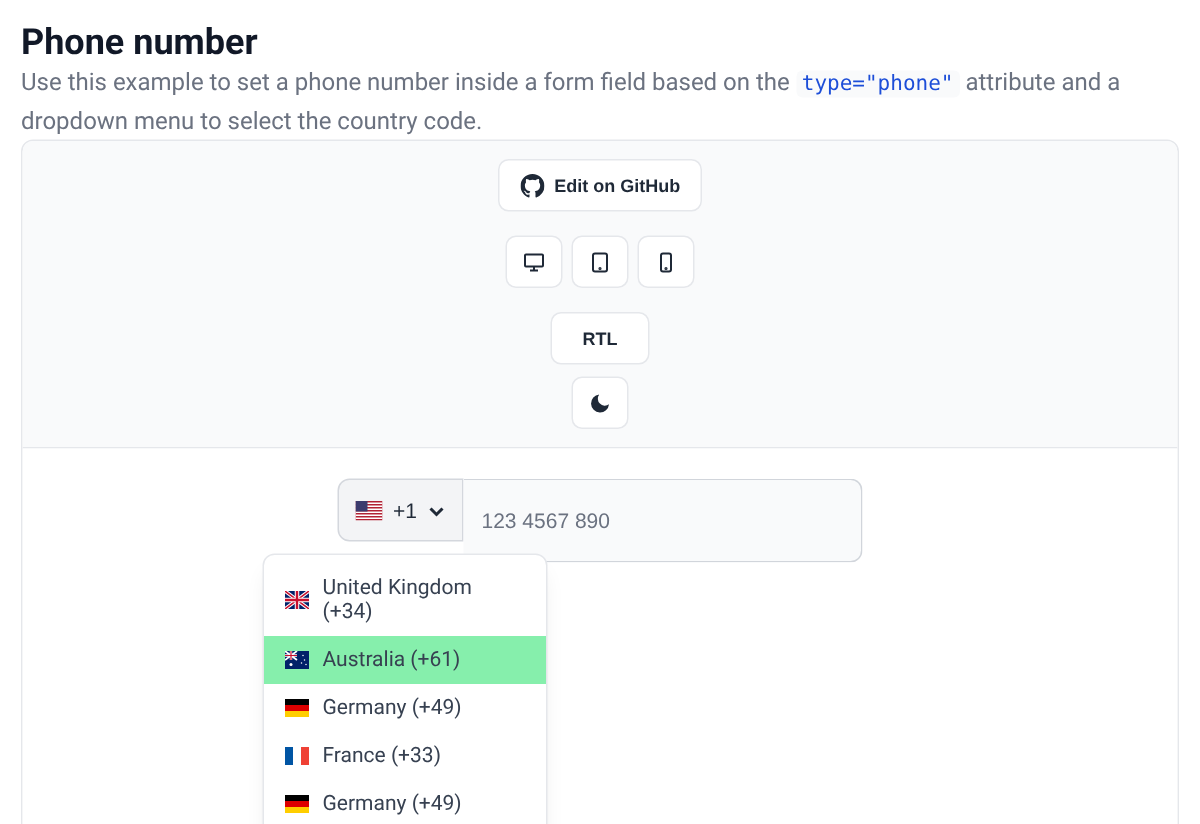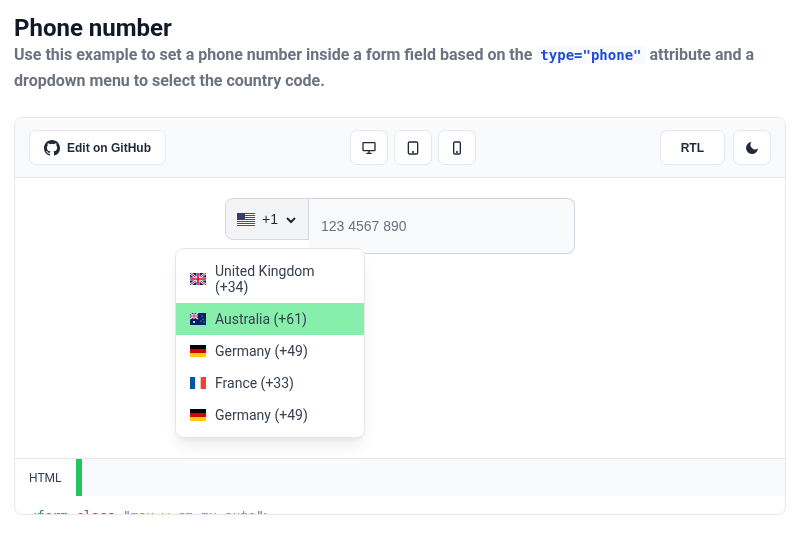--- a/index.html
+++ b/index.html
@@ -14,22 +14,20 @@
   h2.title {
     font-size: 24px;
     font-weight: 700;
     color: #111827;
     margin-bottom: 0;
   }
   p.desc {
     color: #6b7280;
     font-size: 16px;
     line-height: 1.6;
-    margin-bottom: 24px;
-    font-weight: bold;
   }
   p.desc code {
     font-family: ui-monospace, SFMono-Regular, Menlo, Monaco, Consolas, monospace;
     color: #1d4ed8;
     background: #f9fafb;
     padding: 1px 4px;
     border-radius: 4px;
     font-size: 14px;
   }
   .panel {
@@ -37,20 +35,21 @@
     border-radius: 8px;
     overflow: hidden;
   }
   .toolbar {
     background: #f9fafb;
     border-bottom: 1px solid #e5e7eb;
     padding: 12px 14px;
     display: flex;
     align-items: center;
     gap: 8px;
+    flex-direction: column;
   }
   .toolbar .spacer { flex: 1; }
   .btn {
     background: #fff;
     border: 1px solid #e5e7eb;
     border-radius: 7px;
     height: 35px;
     display: inline-flex;
     align-items: center;
     justify-content: center;

